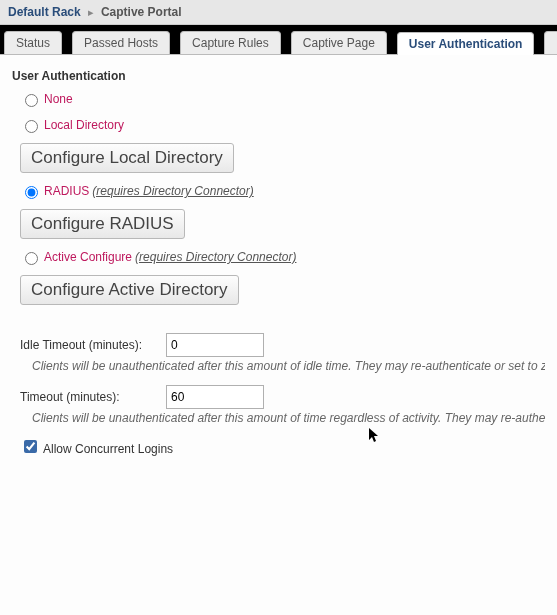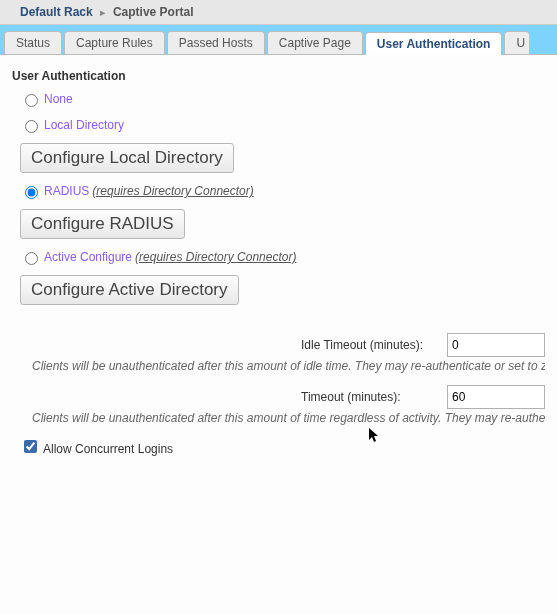--- a/index.html
+++ b/index.html
@@ -8,42 +8,42 @@
       font-family: Arial, Helvetica, sans-serif;
       font-size: 12px;
       background: #fdfdfd;
       color: #333;
       width: 557px;
       overflow: hidden;
     }
     .breadcrumb {
       background: #e7e7e7;
       border-bottom: 1px solid #ccc;
-      padding: 5px 20px;
+      padding: 5px 8px;
       font-size: 12px;
     }
     .breadcrumb .bc-item {
       color: #2a4d7a;
       font-weight: bold;
     }
     .breadcrumb .bc-sep {
       color: #888;
       margin: 0 4px;
       font-size: 11px;
     }
     .breadcrumb .bc-last {
       color: #555;
       font-weight: bold;
     }
     .tabs {
       display: flex;
       padding: 6px 4px 0 4px;
-      background: #7dd3fc;
+      background: #000000;
       border-bottom: 1px solid #bbb;
-      gap: 2px;
+      gap: 10px;
     }
     .tab {
       padding: 4px 11px;
       border: 1px solid #bbb;
       border-bottom: none;
       background: #ededed;
       border-radius: 4px 4px 0 0;
       color: #555;
       cursor: pointer;
       white-space: nowrap;
@@ -70,21 +70,21 @@
     }
     .radio-row {
       display: flex;
       align-items: center;
       margin: 0 0 10px 8px;
     }
     .radio-row input[type=radio] {
       margin-right: 6px;
     }
     .radio-row label {
-      color: #8b5cf6;
+      color: #be185d;
     }
     .radio-row .hint {
       font-style: italic;
       color: #555;
       margin-left: 3px;
       text-decoration: underline;
     }
     .btn {
       display: inline-block;
       padding: 4px 10px;
@@ -96,21 +96,20 @@
       cursor: pointer;
       font-size: 17px;
     }
     .session-section {
       margin-top: 18px;
     }
     .field-row {
       display: flex;
       align-items: center;
       margin: 6px 0 2px 8px;
-      justify-content: flex-end;
     }
     .field-row .lbl {
       width: 146px;
       color: #333;
     }
     .field-row input[type=text] {
       width: 88px;
       padding: 2px 4px;
       border: 1px solid #b0b0b0;
       font-size: 12px;
@@ -145,22 +144,22 @@
 <body>
 
 <div class="breadcrumb">
   <span class="bc-item">Default Rack</span>
   <span class="bc-sep">▸</span>
   <span class="bc-last">Captive Portal</span>
 </div>
 
 <div class="tabs">
   <div class="tab">Status</div>
+  <div class="tab">Passed Hosts</div>
   <div class="tab">Capture Rules</div>
-  <div class="tab">Passed Hosts</div>
   <div class="tab">Captive Page</div>
   <div class="tab active">User Authentication</div>
   <div class="tab cut">U</div>
 </div>
 
 <div class="content">
 
   <div class="section-title">User Authentication</div>
 
   <div class="radio-row">

